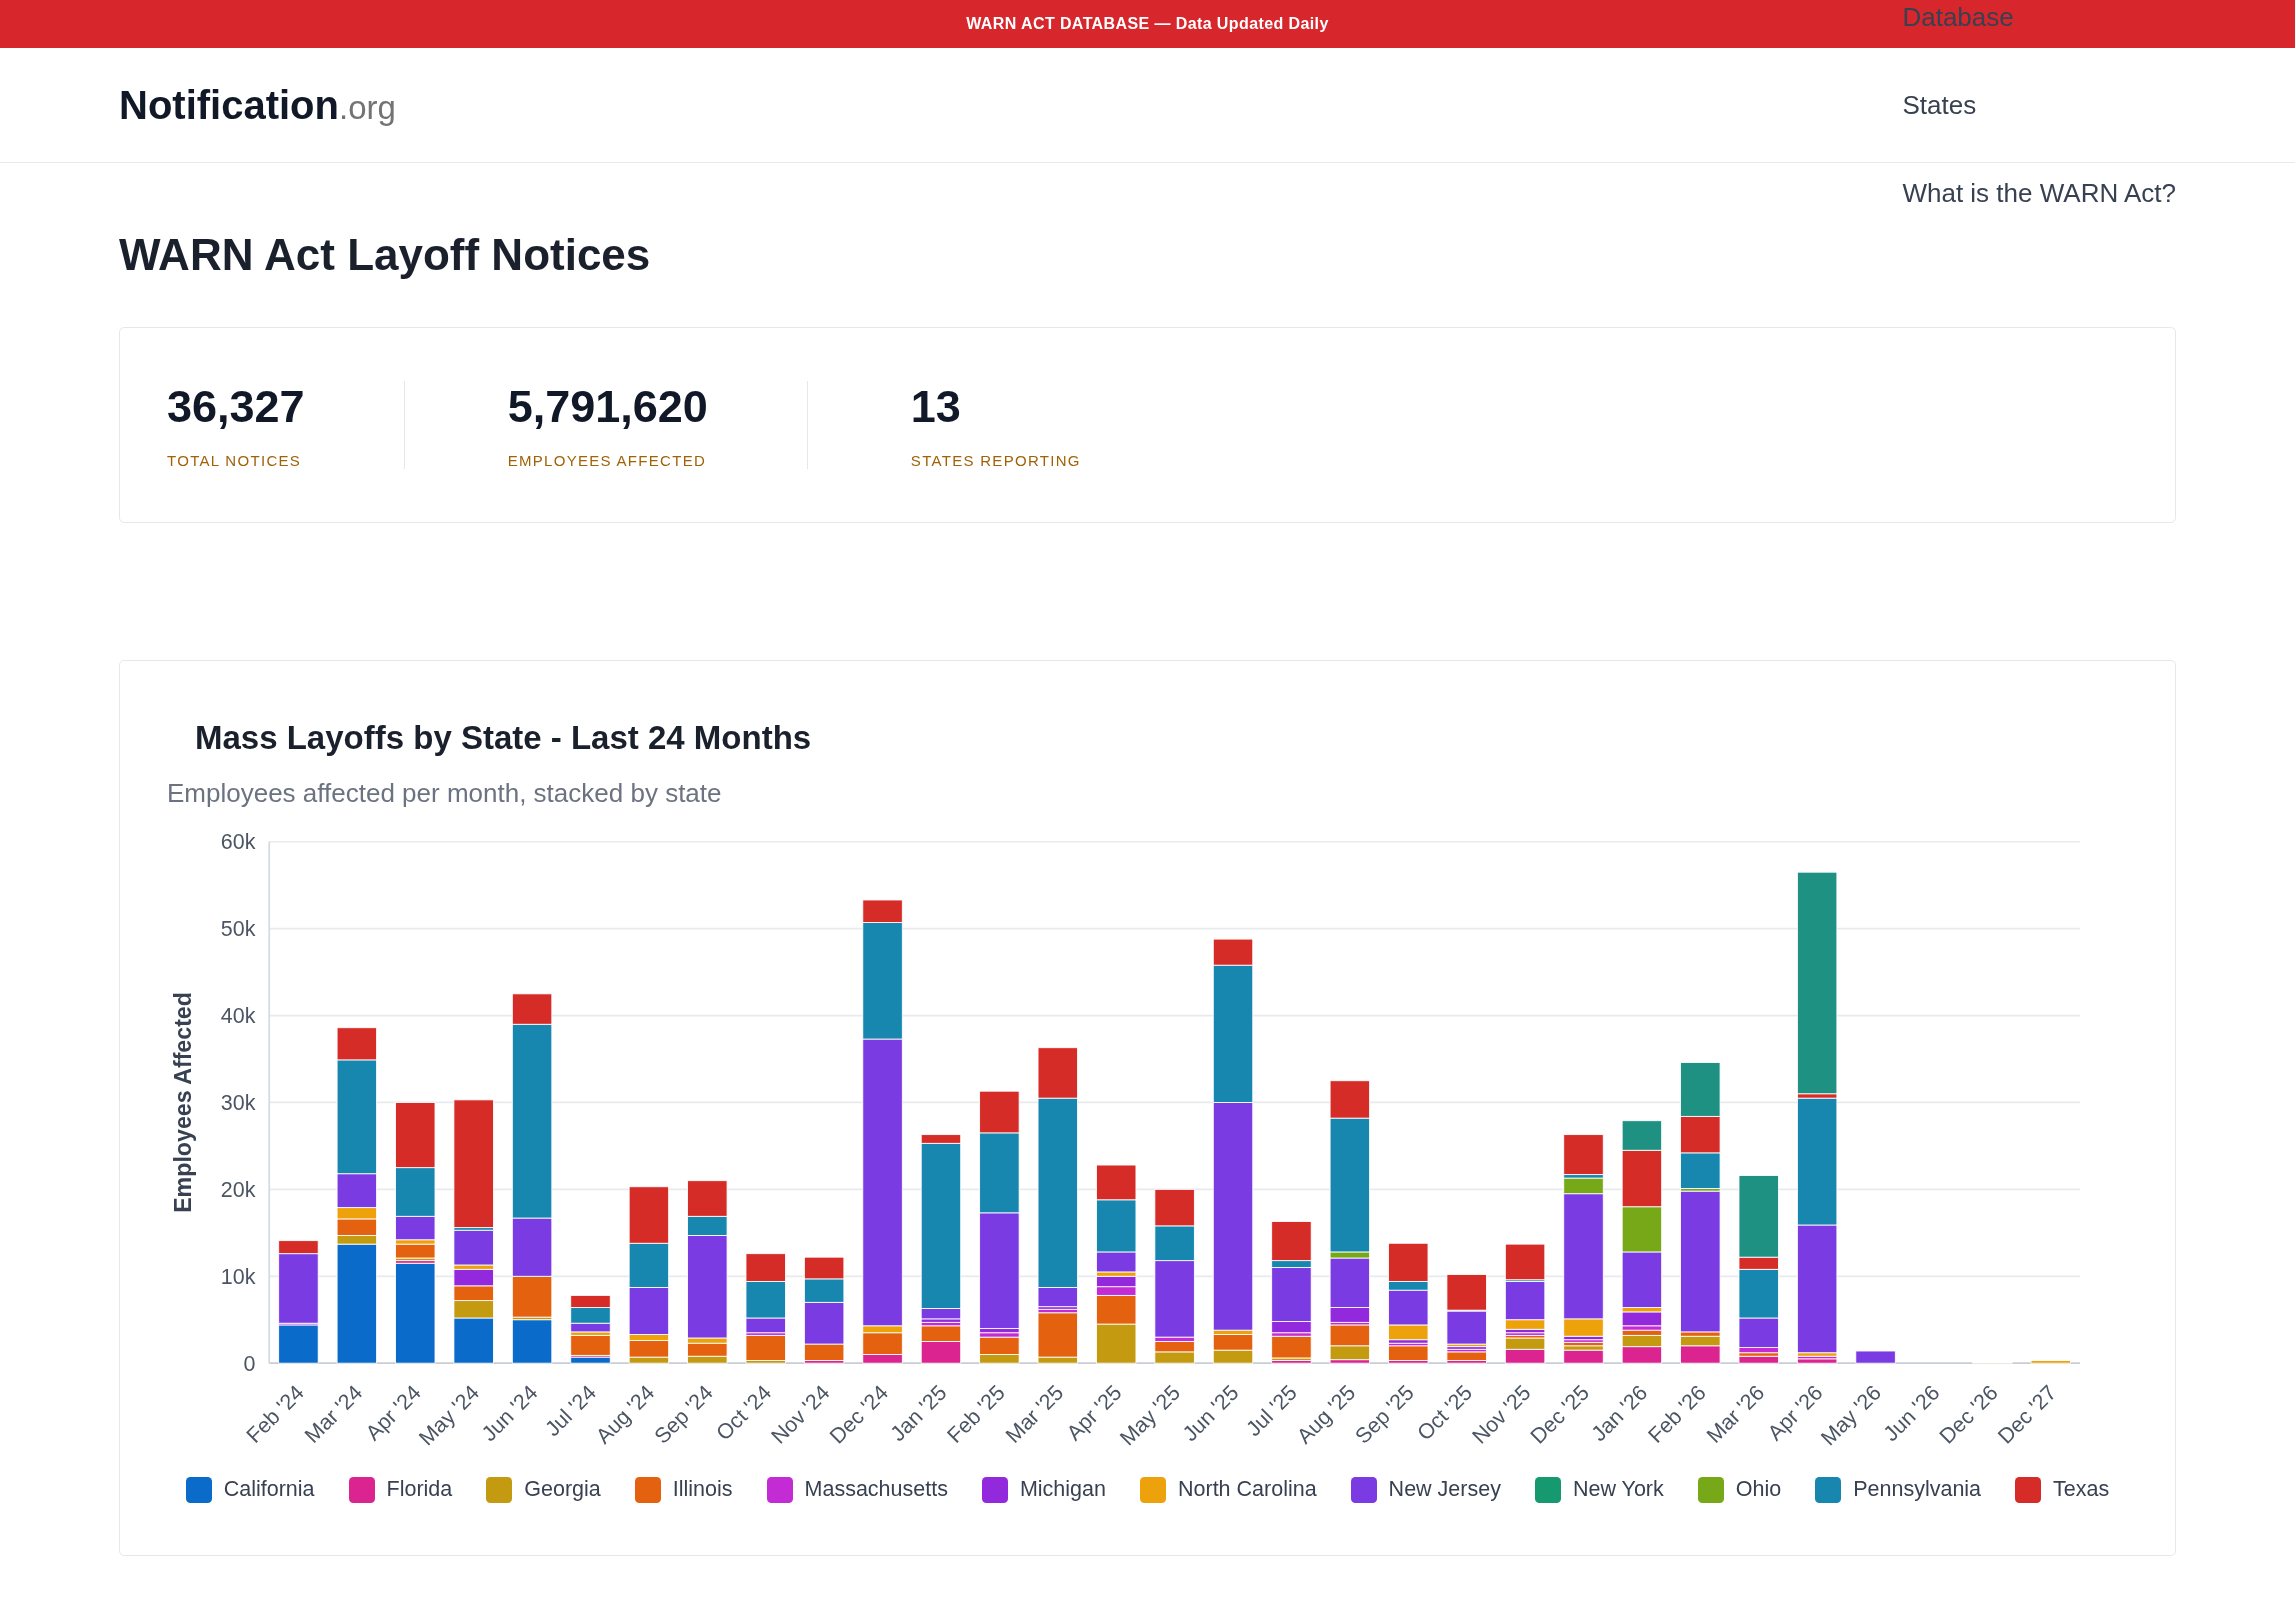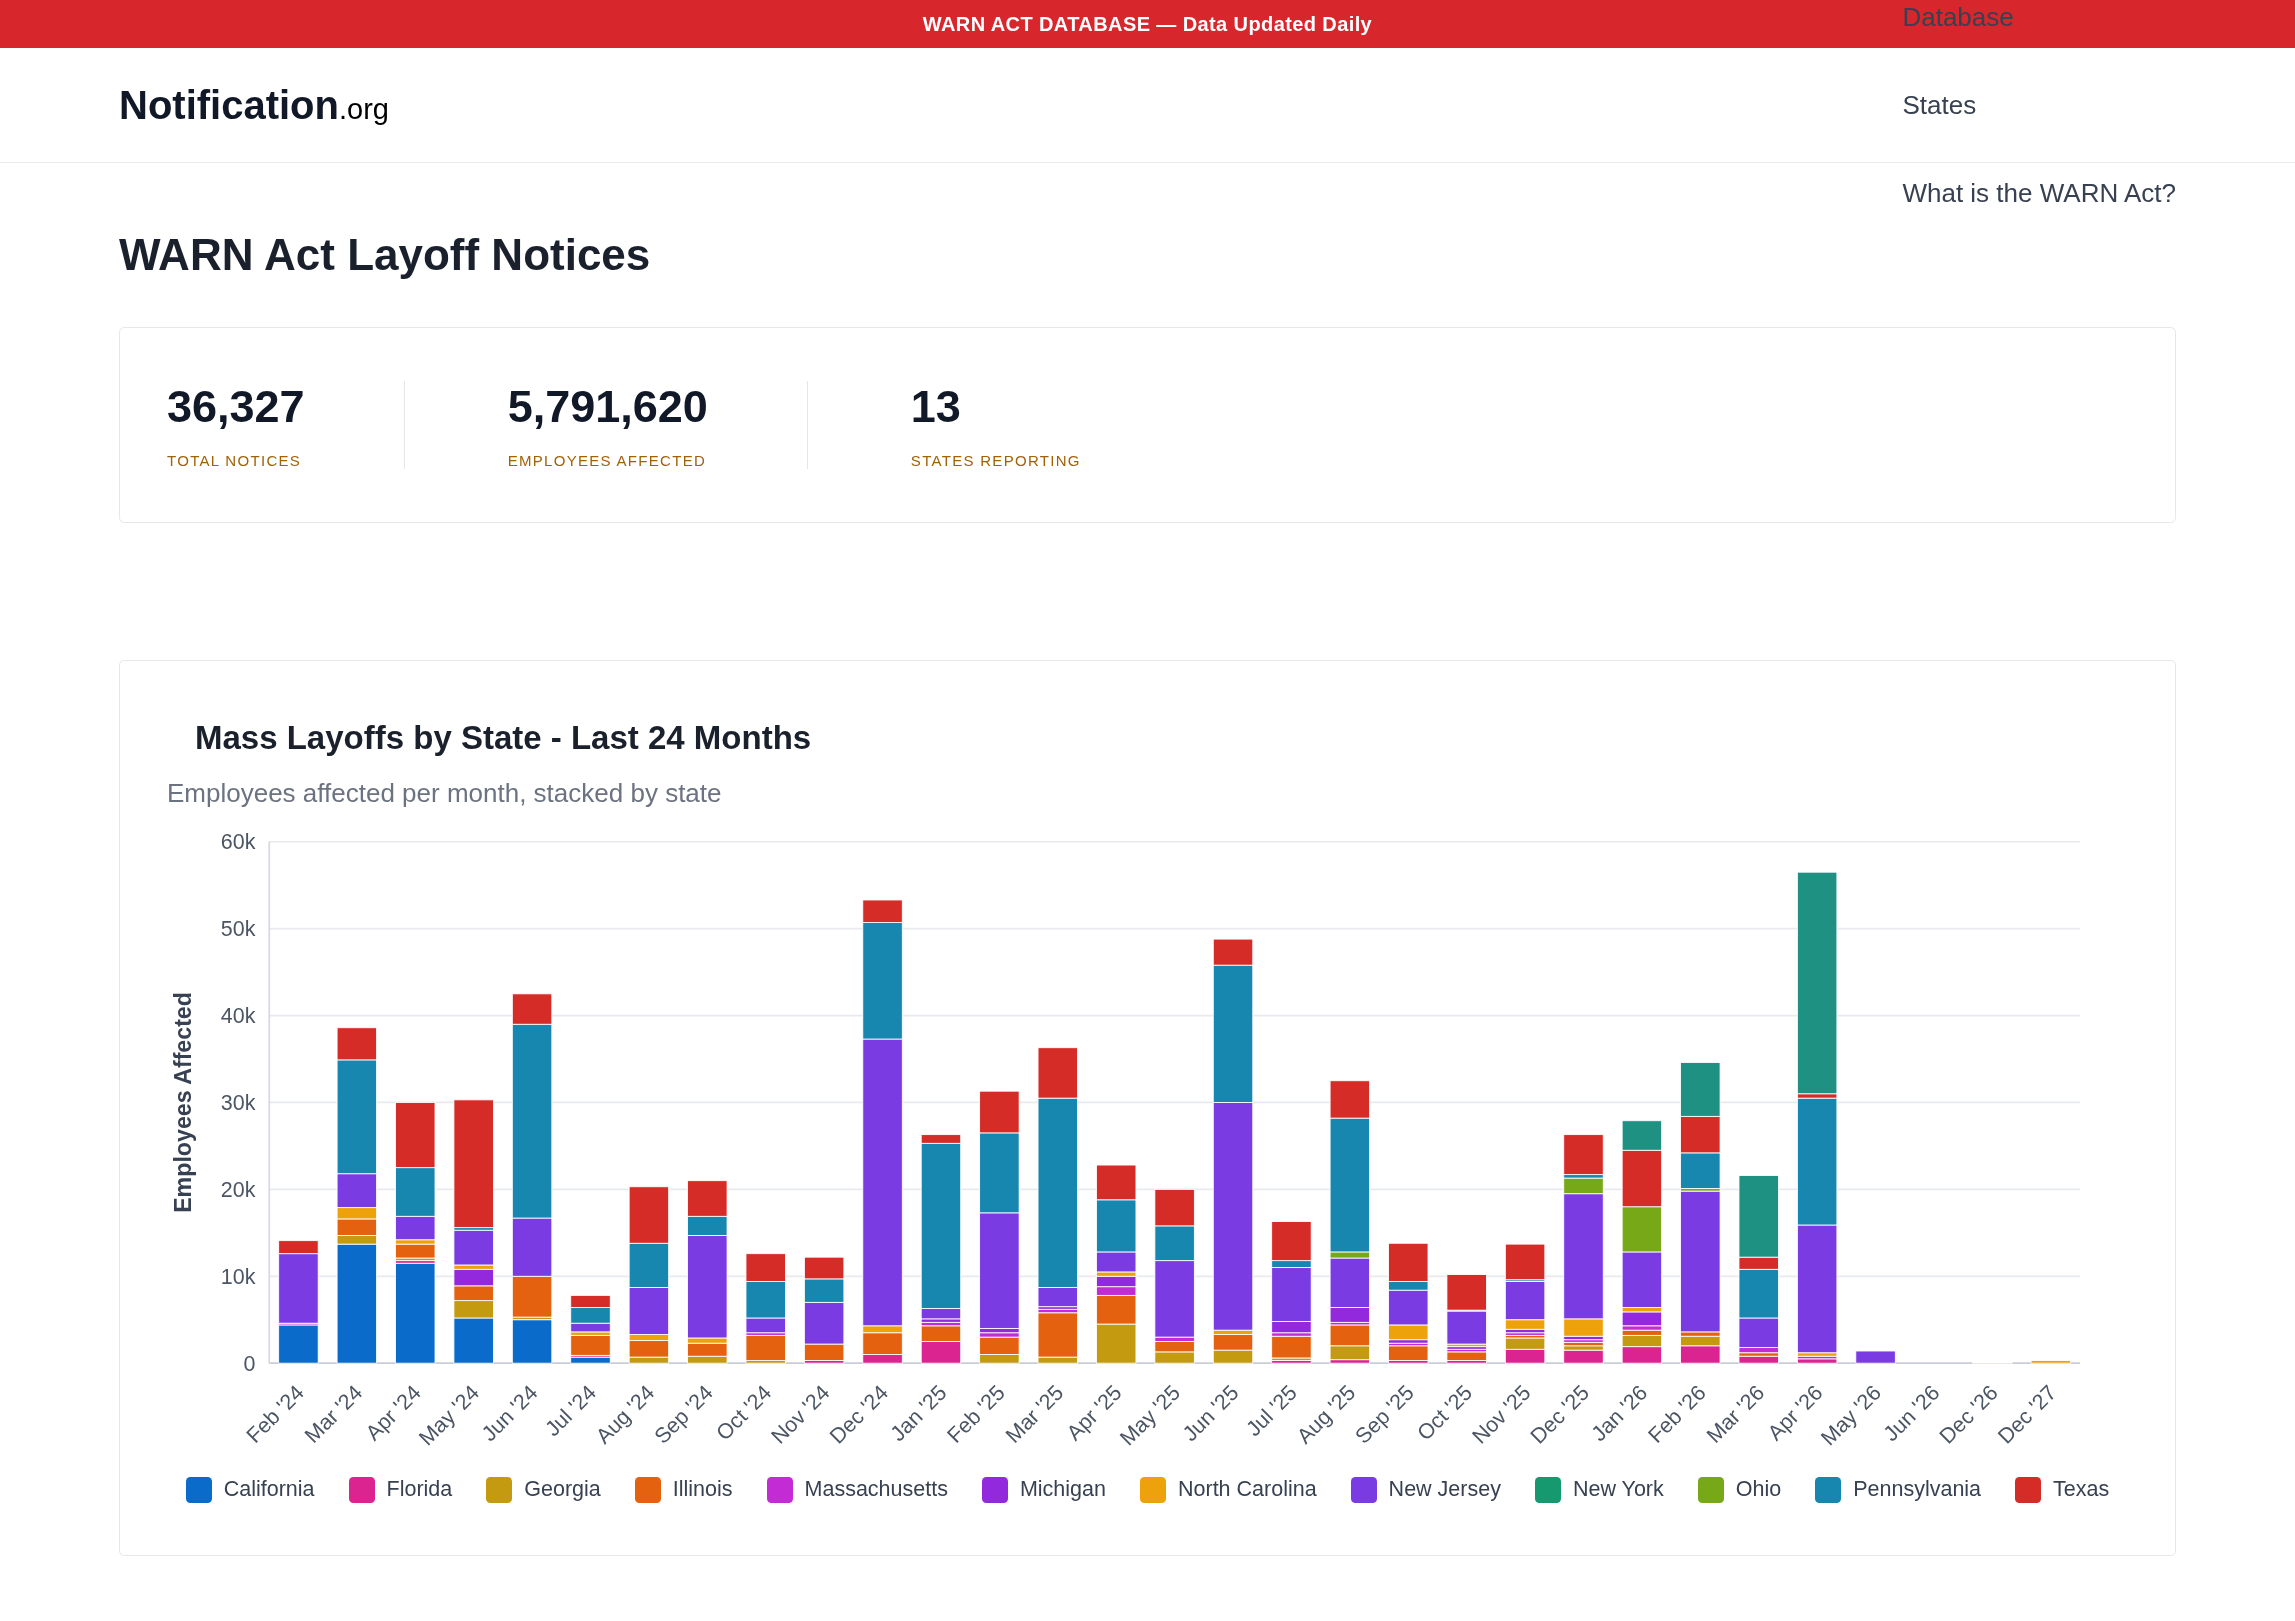--- a/index.html
+++ b/index.html
@@ -3,28 +3,28 @@
 <meta charset="utf-8">
 <style>
   * { margin:0; padding:0; box-sizing:border-box; }
   body {
     font-family: "Liberation Sans", "DejaVu Sans", sans-serif;
     background:#ffffff; color:#111827; width:2295px;
   }
   .banner {
     height:48px; background:#D7262C; color:#ffffff;
     display:flex; align-items:center; justify-content:center;
-    font-size:20px; font-weight:700; letter-spacing:0.4px;
+    font-size:16px; font-weight:700; letter-spacing:0.4px;
   }
   .site-header {
     height:115px; display:flex; align-items:center;
     padding:0 119px; border-bottom:1.7px solid #E8EAED; background:#fff;
   }
   .logo { font-size:40px; font-weight:800; color:#111827; cursor:pointer; }
-  .logo .suffix { font-size:29px; font-weight:400; color:#000000; }
+  .logo .suffix { font-size:33px; font-weight:400; color:#737373; }
   nav { margin-left:auto; display:flex; gap:57px;flex-direction:column; }
   nav a { font-size:26px; color:#374151; text-decoration:none; cursor:pointer; }
   .container { padding:0 119px; }
   h1.page-title { margin-top:67px; font-size:44px; font-weight:800; color:#1A202C; }
   p.page-desc {
     margin-top:29px; font-size:27.5px; line-height:1.65; color:#4A5568; max-width:1091px;
   }
   .stats-card {
     margin-top:47px; border:1.7px solid #E5E7EB; border-radius:5.2px;
     display:flex; align-items:center; padding:53px 0; background:#fff;

